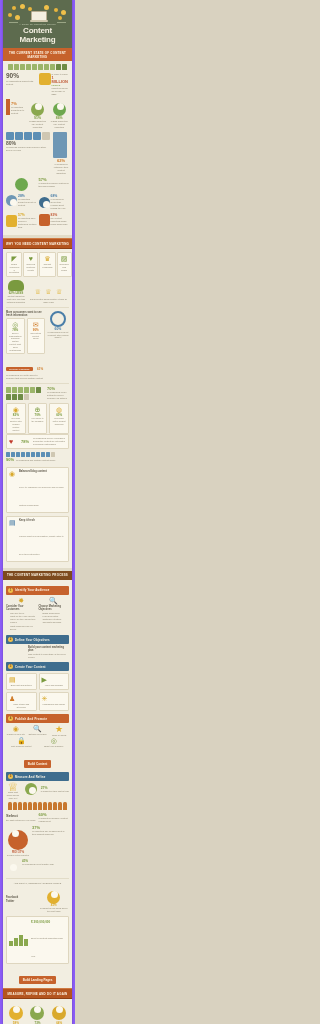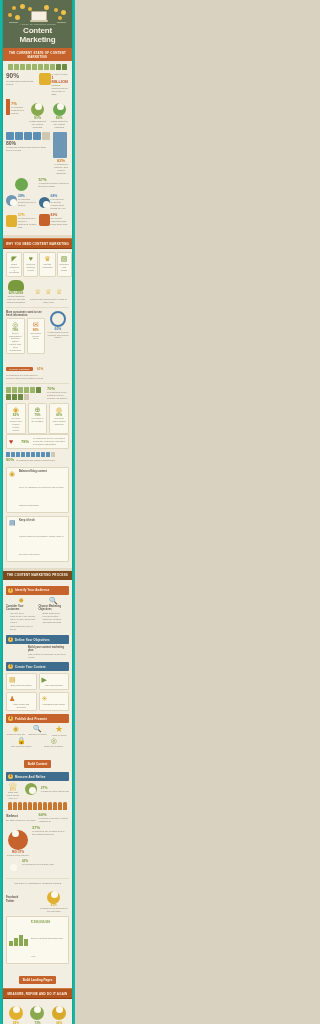--- a/index.html
+++ b/index.html
@@ -1,17 +1,17 @@
 <!DOCTYPE html>
 <html><head>
 <meta charset="utf-8">
 <style>
   html,body{margin:0;padding:0;background:#d9d2c0;}
   body{width:75px;height:1024px;overflow:hidden;font-family:"Liberation Sans",sans-serif;}
-  .page{width:75px;height:1024px;position:relative;background:#14b8a6;overflow:hidden;}
+  .page{width:75px;height:1024px;position:relative;background:#8b5cf6;overflow:hidden;}
   .sheet{position:absolute;left:3px;top:0;width:69px;background:#f2eee1;
          box-shadow:0 0 2px rgba(0,0,0,.25);}
   
   .hero{background:#5d6b4e;padding:4px 3px 3px;text-align:center;position:relative;overflow:hidden;}
   .hero-dots{height:17px;position:relative;}
   .dot{position:absolute;width:4px;height:4px;border-radius:50%;background:#e8b53d;}
   .gear{position:absolute;width:5px;height:5px;border-radius:50%;background:#f0c04a;}
   .laptop{position:absolute;left:50%;top:7px;margin-left:-7px;width:14px;height:8px;
           background:#f4efe0;border:1px solid #b9ae92;border-radius:1px;}
   .laptop:after{content:"";position:absolute;left:-2px;bottom:-2px;width:18px;height:2px;background:#cfc6ab;border-radius:1px;}

